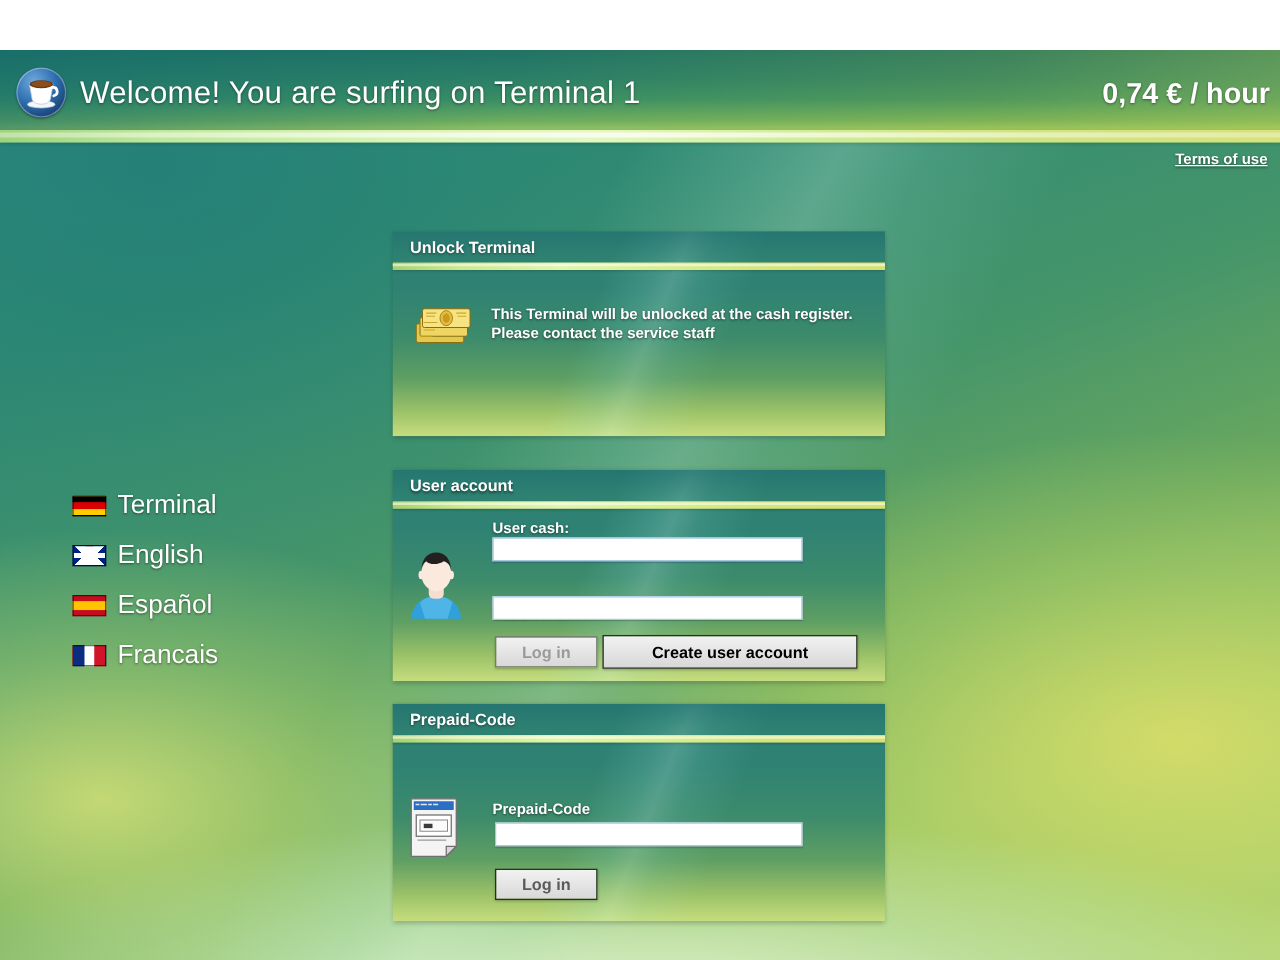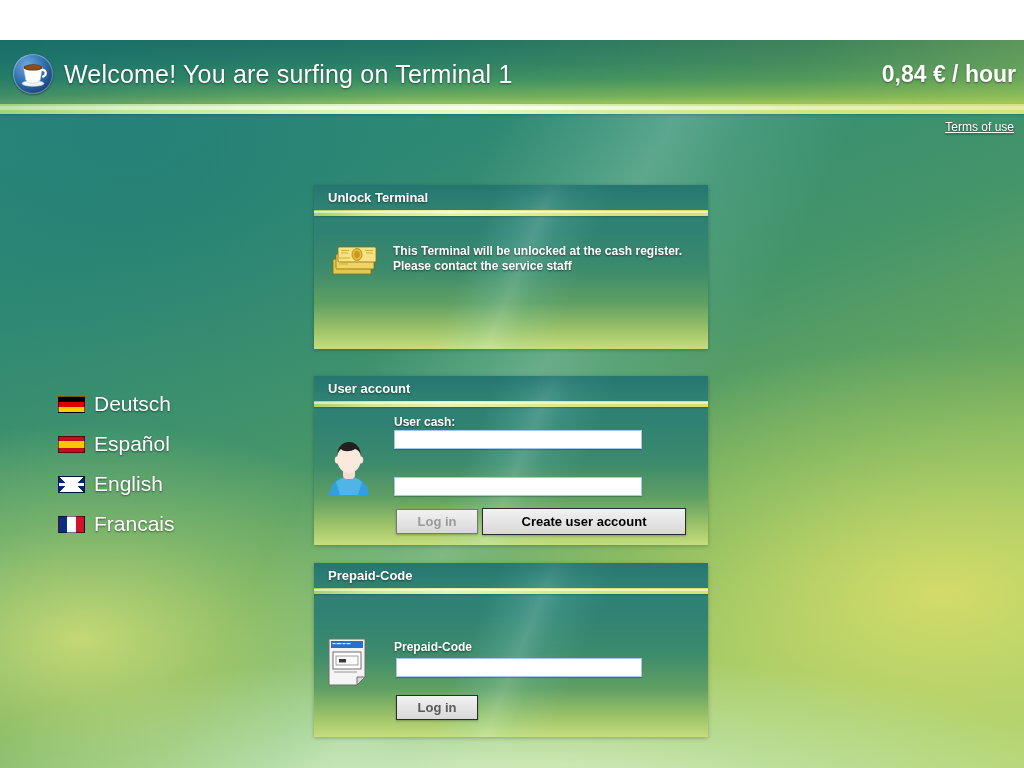--- a/index.html
+++ b/index.html
@@ -119,21 +119,21 @@
   }
   #header-price {
     position: absolute; right: 8px; top: 21px;
     font-size: 23px; font-weight: bold; color: #ffffff;
     text-shadow: 0 1px 2px rgba(0,0,0,0.45);
     white-space: nowrap;
   }
 
   #terms-link {
     position: absolute; right: 10px; top: 80px;
-    font-size: 12px; font-weight: normal; color: #ffffff;
+    font-size: 12px; font-weight: bold; color: #ffffff;
     text-decoration: underline;
     text-shadow: 0 1px 2px rgba(0,0,0,0.55);
     cursor: pointer;
     white-space: nowrap;
   }
 
   
   #lang-list {
     position: absolute; left: 58px; top: 344px;
     width: 210px;
@@ -315,40 +315,40 @@
         <ellipse cx="20" cy="29.5" rx="11" ry="2.8" fill="#ffffff" opacity="0.95"></ellipse>
         <ellipse cx="20" cy="29.5" rx="11" ry="2.8" fill="none" stroke="#c9d6e2" stroke-width="0.6"></ellipse>
         <path d="M10.5 13 h19 l-2.2 12.5 a7.5 5 0 0 1 -14.6 0 Z" fill="#ffffff"></path>
         <path d="M10.5 13 h19 l-2.2 12.5 a7.5 5 0 0 1 -14.6 0 Z" fill="none" stroke="#b9c8d6" stroke-width="0.6"></path>
         <ellipse cx="20" cy="13.4" rx="9.5" ry="3.2" fill="#6b3a12"></ellipse>
         <ellipse cx="20" cy="13.2" rx="8" ry="2.4" fill="#8a4e1c"></ellipse>
         <path d="M28.8 16 c4.3 -0.6 5.6 5.2 1.2 6.6" fill="none" stroke="#ffffff" stroke-width="2.2" stroke-linecap="round"></path>
       </svg>
     </div>
     <div id="header-title">Welcome! You are surfing on Terminal 1</div>
-    <div id="header-price">0,84 € / hour</div>
+    <div id="header-price">0,74 € / hour</div>
   </div>
   <div id="header-band">
     <div class="band-hi"></div>
   </div>
 
   <a id="terms-link" href="#">Terms of use</a>
 
   <div id="lang-list">
     <div class="lang-item">
       <span class="flag flag-de"></span>
-      <span class="lang-label">Deutsch</span>
+      <span class="lang-label">Terminal</span>
+    </div>
+    <div class="lang-item">
+      <span class="flag flag-gb"></span>
+      <span class="lang-label">English</span>
     </div>
     <div class="lang-item">
       <span class="flag flag-es"></span>
       <span class="lang-label">Español</span>
-    </div>
-    <div class="lang-item">
-      <span class="flag flag-gb"></span>
-      <span class="lang-label">English</span>
     </div>
     <div class="lang-item">
       <span class="flag flag-fr"></span>
       <span class="lang-label">Francais</span>
     </div>
   </div>
 
   <div class="panel" id="panel-user">
     <div class="panel-bg"></div>
     <div class="panel-ray"></div>

